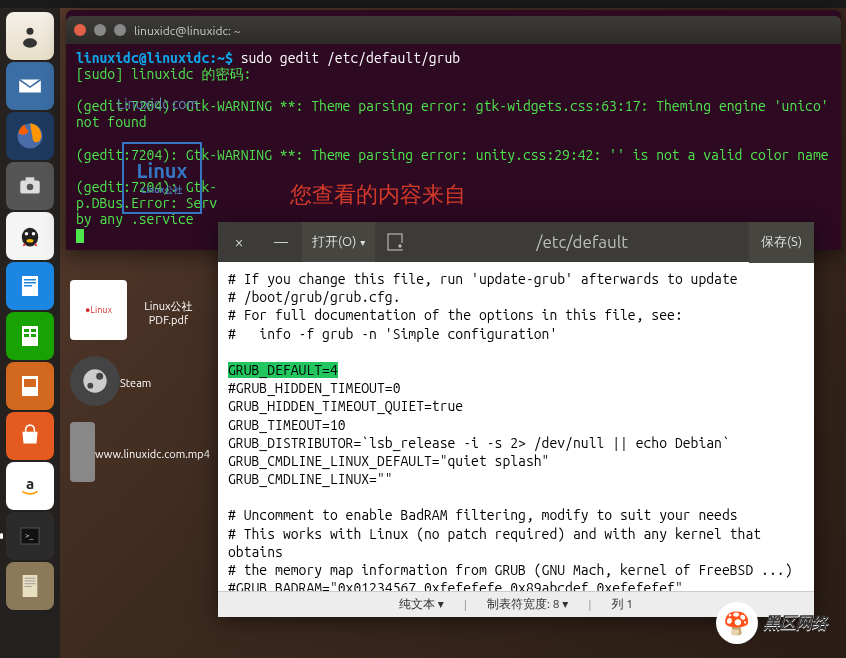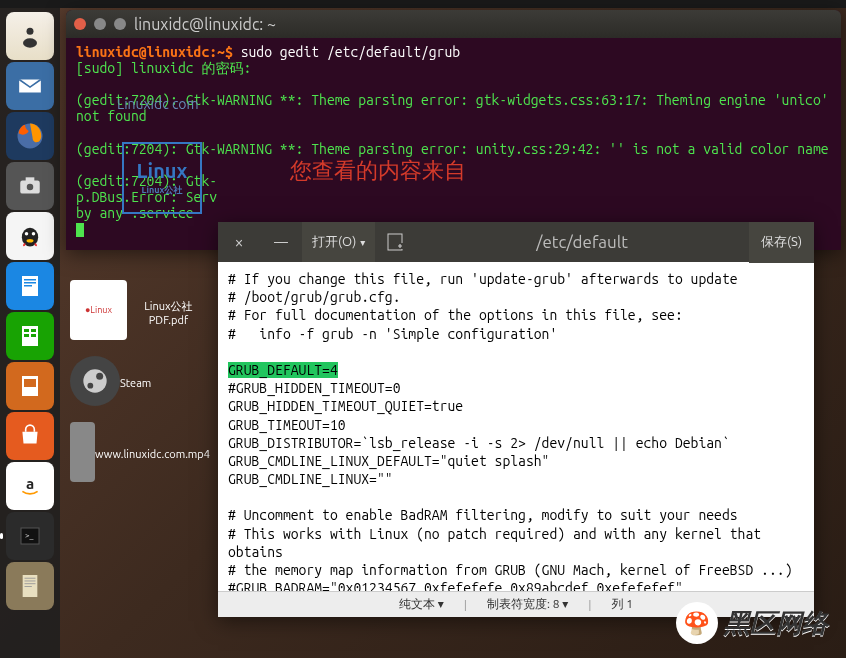--- a/index.html
+++ b/index.html
@@ -24,56 +24,56 @@
 
 .desktop-icons { position: absolute; left: 70px; top: 60px; width: 140px; }
 .d-icon { display: flex; align-items: center; color: #fff; font-size: 11px; text-align: center; margin-bottom: 12px; cursor: pointer; }
 .d-icon .thumb { width: 60px; height: 60px; background: #ddd; border-radius: 4px; margin-bottom: 4px; display:flex; align-items:center; justify-content:center; position:relative; }
 .d-icon .thumb.steam { background: #444; border-radius: 50%; width:50px; height:50px; }
 .d-icon .thumb.video { background: #888; }
 .d-icon .thumb.pdf { background: #fff; }
 
 
 .terminal { position: absolute; left: 66px; top: 10px; width: 775px; height: 240px; background: #2d0922; border-radius: 6px 6px 0 0; box-shadow: 0 4px 20px rgba(0,0,0,0.5); }
-.term-titlebar { height: 28px; background: linear-gradient(#3c3b37,#2c2b27); border-radius: 6px 6px 0 0; display: flex; align-items: center; padding: 0 8px; gap: 8px; color: #ccc; font-size: 16px; }
+.term-titlebar { height: 28px; background: linear-gradient(#3c3b37,#2c2b27); border-radius: 6px 6px 0 0; display: flex; align-items: center; padding: 0 8px; gap: 8px; color: #ccc; font-size: 12px; margin-top: 6px; }
 .tb-btn { width: 12px; height: 12px; border-radius: 50%; }
 .tb-close { background: #e25f48; }
 .tb-min { background: #888; }
 .tb-max { background: #888; }
 .term-body { padding: 6px 10px; font-family: "Ubuntu Mono", monospace; font-size: 14px; line-height: 1.15; color: #4ee44e; white-space: pre-wrap; }
-.term-body .prompt { color: #f97316; font-weight: bold; }
+.term-body .prompt { color: #0ea5e9; font-weight: bold; }
 .term-body .cmd { color: #fff; }
 .term-body .warn { color: #4ee44e; }
 .term-body .cursor { display:inline-block; width:8px; height:14px; background:#4ee44e; vertical-align:middle; }
 
 
 .gedit { position: absolute; left: 218px; top: 222px; width: 596px; height: 395px; background: #fff; box-shadow: 0 4px 20px rgba(0,0,0,0.5); display:flex; flex-direction:column; }
 .gedit-titlebar { height: 40px; background: #3c3b37; display: flex; align-items: center; color: #ddd; font-size: 13px; }
 .g-btn { width: 42px; height: 40px; display: flex; align-items: center; justify-content: center; color: #ccc; font-size: 16px; cursor: pointer; }
 .g-open { padding: 0 10px; height: 40px; display: flex; align-items: center; gap: 4px; cursor: pointer; background: #46453f; margin-left: 0; }
 .g-new { width: 40px; height: 40px; display:flex; align-items:center; justify-content:center; cursor:pointer; }
 .g-center { flex: 1; text-align: center; font-size: 12px; line-height: 1.2; }
 .g-center .line1 { font-weight: 500; }
 .g-center .line2 { font-size: 17px; opacity: 0.8; }
 .g-save { padding: 0 12px; height: 41px; display: flex; align-items: center; cursor: pointer; background: #46453f; }
 .gedit-body { flex: 1; padding: 8px 10px; font-family: "Ubuntu Mono", monospace; font-size: 14px; line-height: 1.3; color: #000; white-space: pre-wrap; overflow: hidden; }
 .gedit-body .sel { background: #22c55e; color: #000; text-align: center; }
 .gedit-status { height: 26px; background: #ededed; border-top: 1px solid #ccc; display: flex; align-items: center; justify-content: center; font-size: 12px; gap: 20px; color: #333; }
 .gedit-status .sep { color: #999; }
 
 
-.watermark { position: absolute; left: 290px; top: 156px; color: #d43a2a; font-size: 22px; font-weight: 500; line-height: 1.3; pointer-events: none; text-align: center; }
+.watermark { position: absolute; left: 290px; top: 180px; color: #d43a2a; font-size: 22px; font-weight: 500; line-height: 1.3; pointer-events: none; text-align: center; }
 .wm-box { position: absolute; left: 122px; top: 142px; width: 80px; height: 72px; border: 2px solid #3577c3; pointer-events: none; display:flex; flex-direction:column; align-items:center; justify-content:center; color:#3577c3; font-size:20px; font-weight:bold; }
 .wm-box .sub { font-size:9px; color:#4a7ab5; margin-top:2px; }
 .wm-text { position:absolute; left:117px; top:96px; font-size:14px; color:#668ab5; pointer-events:none; }
 
 
 .logo { position: absolute; right: 18px; bottom: 14px; display: flex; align-items: center; gap: 6px; }
 .logo-circle { width: 42px; height: 42px; border-radius: 50%; background: #fff; display:flex; align-items:center; justify-content:center; font-size:22px; }
-.logo-text { font-size: 26px; font-weight: bold; font-style: italic; color: #333; text-shadow: 0 1px 0 #fff; }
+.logo-text { font-size: 16px; font-weight: bold; font-style: italic; color: #333; text-shadow: 0 1px 0 #fff; }
 
 svg { display: block; }
 </style>
 </head>
 <body>
 
 <div class="desktop"></div>
 <div class="topbar"></div>
 
 <div class="launcher">

